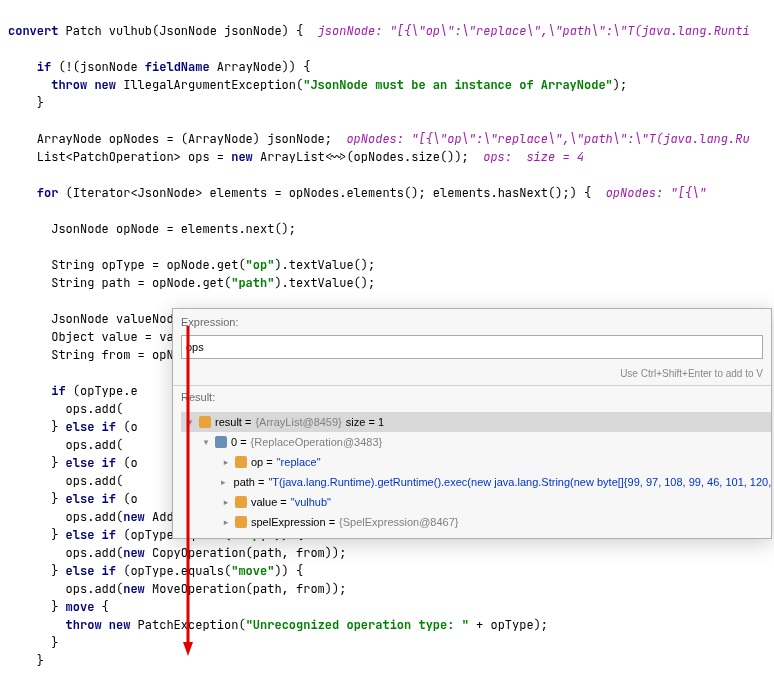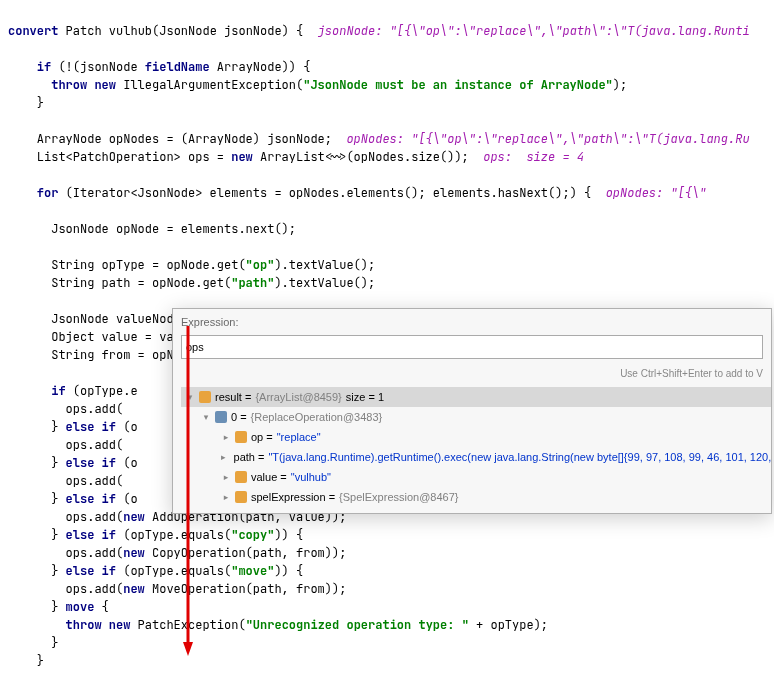--- a/index.html
+++ b/index.html
@@ -67,20 +67,21 @@
     }
 
 
 }
 </div>
 
 <div class="popup">
   <div class="popup-hdr">Expression:</div>
   <div class="popup-inp">ops</div>
   <div class="popup-sub">Use Ctrl+Shift+Enter to add to V</div>
+  <div class="popup-reshdr">Result:</div>
   <div class="tree">
     <div class="row sel">
       <span class="tw">▾</span>
       <span class="ic ic-res"></span>
       <span> result = </span>
       <span class="gray">{ArrayList@8459}</span>
       <span>  size = 1</span>
     </div>
     <div class="row" style="padding-left:20px">
       <span class="tw">▾</span>

